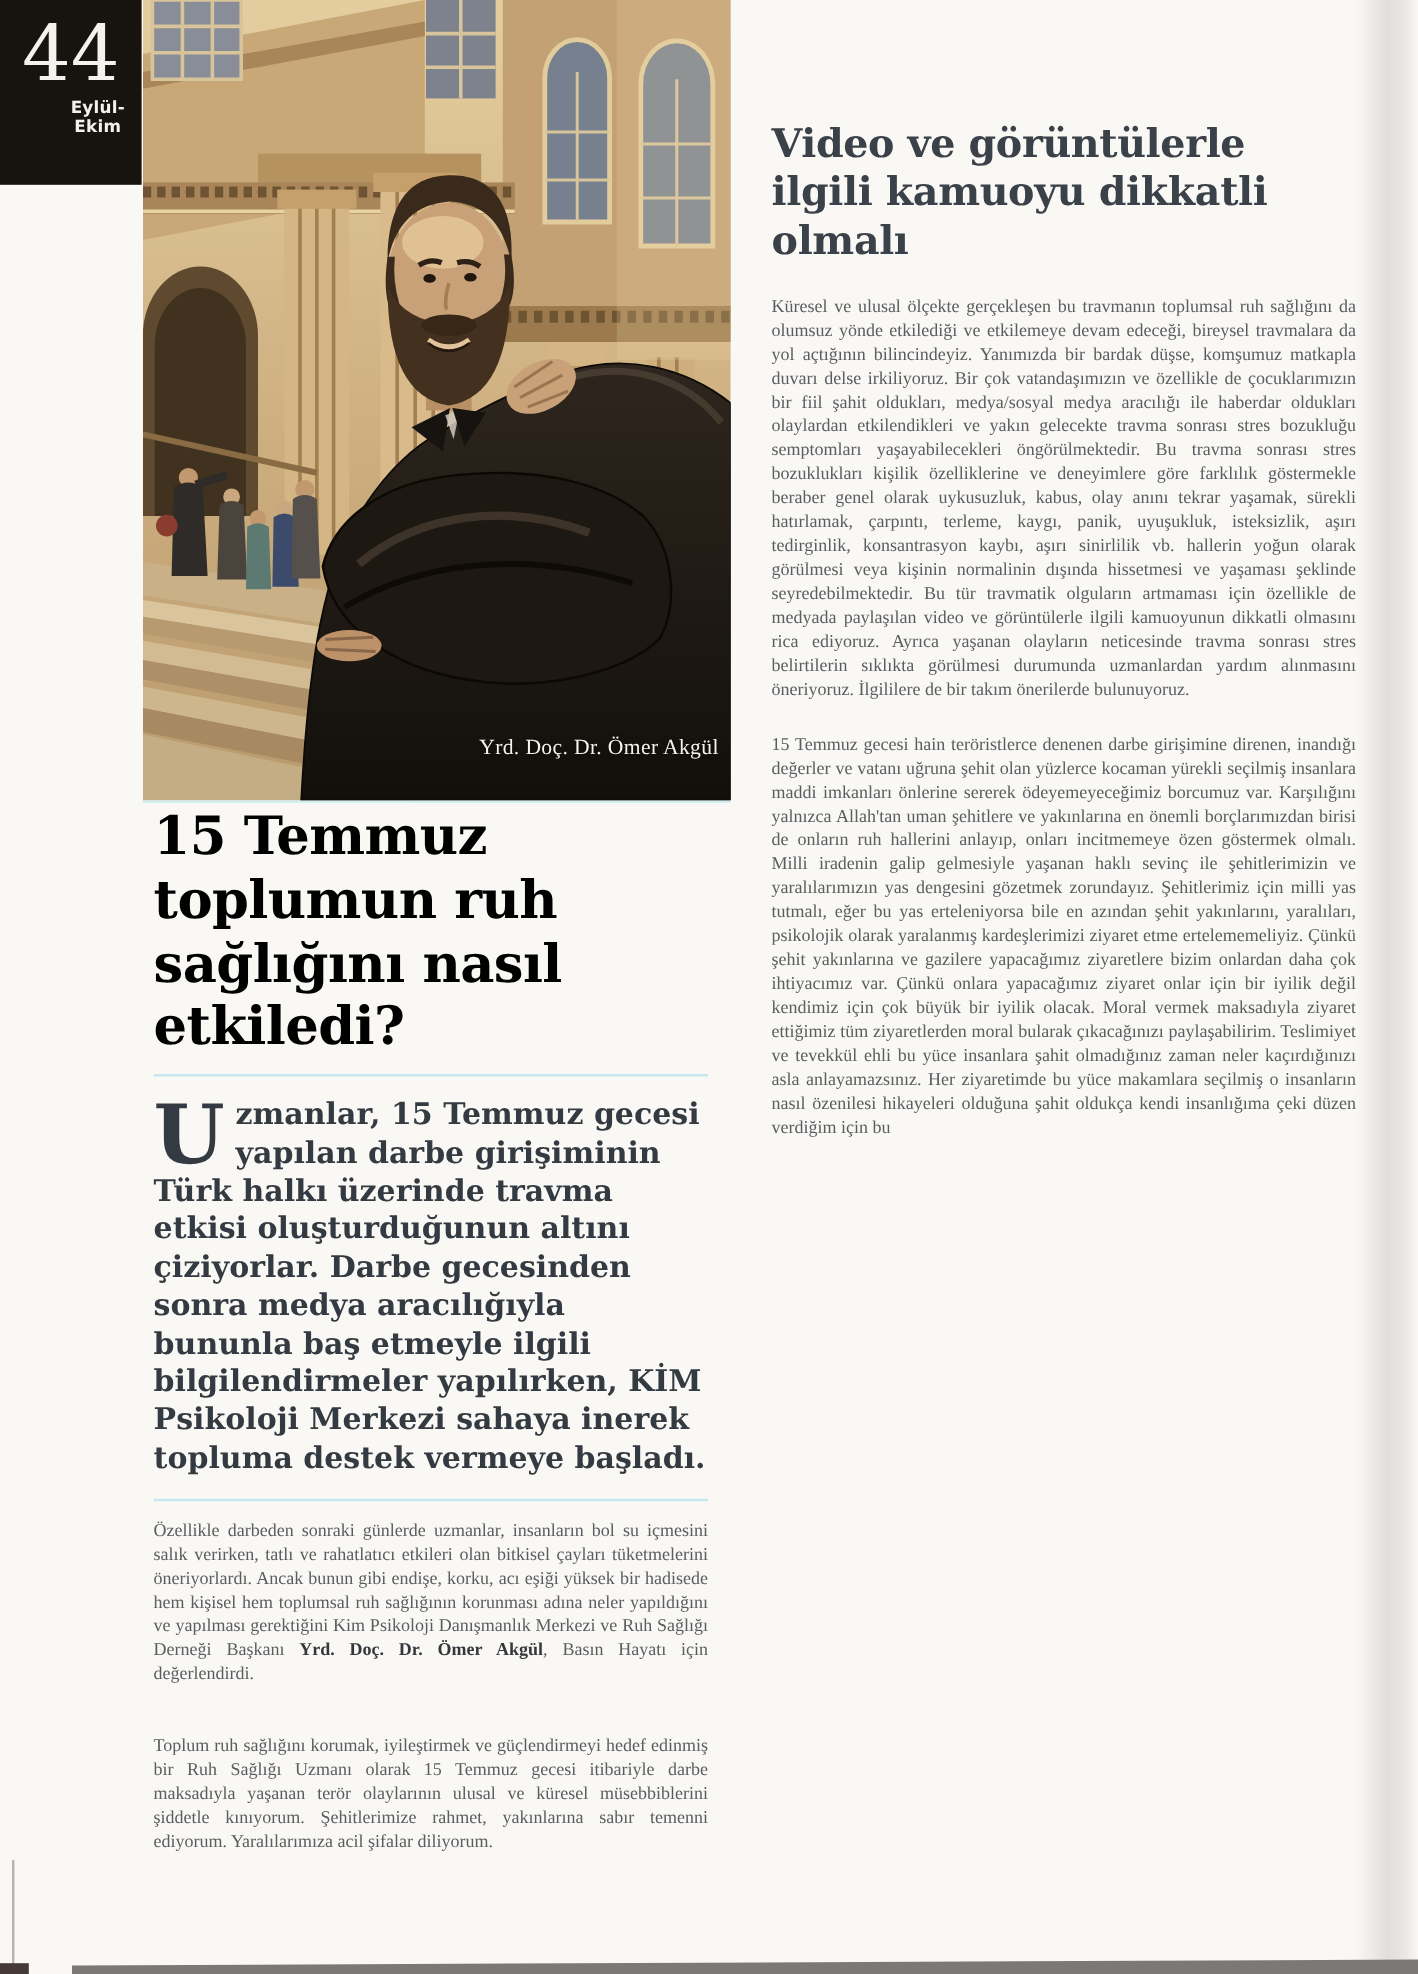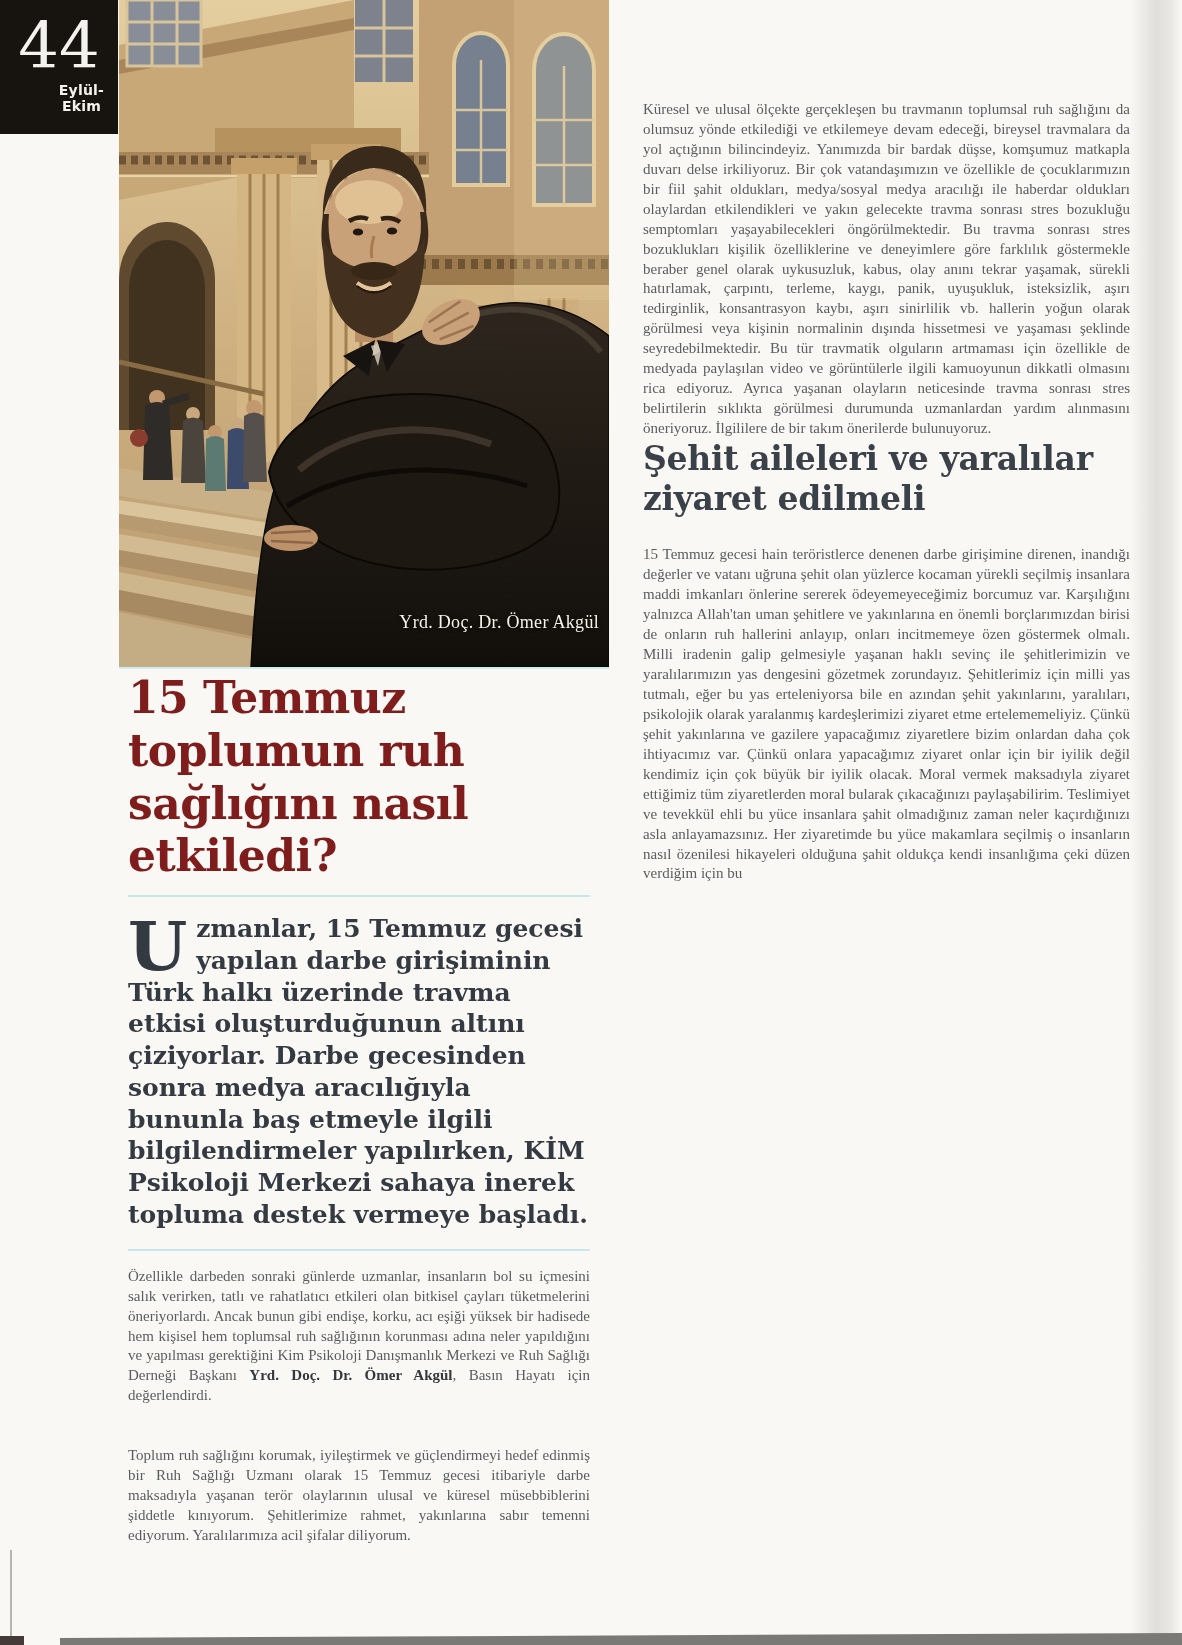--- a/index.html
+++ b/index.html
@@ -3,35 +3,35 @@
 <meta charset="utf-8">
 <style>
   html,body{margin:0;padding:0;}
   body{background:#e8e6e2;font-family:"Liberation Serif",serif;}
   .page{
     position:relative;width:1182px;height:1645px;margin:0 auto;overflow:hidden;
     background:linear-gradient(90deg,#fbfaf6 0%,#f9f7f3 70%,#f3f1ec 88%,#efedе8 100%);
     background-color:#faf8f4;
   }
   
-  .issue-box{position:absolute;left:0;top:0;width:118px;height:134px;background:#17130e;color:#f4f2ee;text-align:center;}
+  .issue-box{position:absolute;left:0;top:0;width:118px;height:154px;background:#17130e;color:#f4f2ee;text-align:center;}
   .issue-number{font-family:"DejaVu Serif",serif;font-size:64px;line-height:1;margin-top:14px;font-weight:400;}
   .issue-period{font-family:"DejaVu Sans",sans-serif;font-size:14px;font-weight:bold;margin-top:4px;letter-spacing:.2px;padding-left:45px;}
   
   .photo{position:absolute;left:119px;top:0;width:490px;height:667px;margin:0;border-bottom:2px solid #cdeef2;overflow:hidden;}
   .photo svg{display:block;}
   .photo-caption{
     position:absolute;right:10px;top:612px;color:#f6f2e9;font-family:"Liberation Serif",serif;
     font-size:18px;letter-spacing:.3px;text-shadow:0 1px 4px rgba(0,0,0,.65);
   }
   
   .col-left{position:absolute;left:128px;top:672px;width:462px;}
   .col-right{position:absolute;left:643px;top:100px;width:487px;}
   h1.headline{
-    font-family:"DejaVu Serif",serif;font-weight:bold;color:#7f1d1d;
+    font-family:"DejaVu Serif",serif;font-weight:bold;color:#000000;
     font-size:44px;line-height:1.2;letter-spacing:-0.5px;margin:0 0 12px 0;
   }
   .rule{height:2px;background:#c6e7eb;margin:0 0 16px 0;}
   .lead{
     font-family:"DejaVu Serif",serif;font-weight:bold;color:#343a42;
     font-size:25px;line-height:1.27;margin:0 0 18px 0;text-align:left;
   }
   .dropcap{float:left;font-size:68px;line-height:.82;padding:6px 9px 0 0;color:#343a42;}
   p.body{
     font-size:15px;line-height:1.33;color:#595c60;text-align:justify;margin:0;
@@ -198,22 +198,22 @@
   <div class="col-left">
     <h1 class="headline">15 Temmuz toplumun ruh sağlığını nasıl etkiledi?</h1>
     <div class="rule"></div>
     <p class="lead"><span class="dropcap">U</span><span>zmanlar, 15 Temmuz gecesi yapılan darbe girişiminin Türk halkı üzerinde travma etkisi oluşturduğunun altını çiziyorlar. Darbe gecesinden sonra medya aracılığıyla bununla baş etmeyle ilgili bilgilendirmeler yapılırken, KİM Psikoloji Merkezi sahaya inerek topluma destek vermeye başladı.</span></p>
     <div class="rule"></div>
     <p class="body"><span>Özellikle darbeden sonraki günlerde uzmanlar, insanların bol su içmesini salık verirken, tatlı ve rahatlatıcı etkileri olan bitkisel çayları tüketmelerini öneriyorlardı. Ancak bunun gibi endişe, korku, acı eşiği yüksek bir hadisede hem kişisel hem toplumsal ruh sağlığının korunması adına neler yapıldığını ve yapılması gerektiğini Kim Psikoloji Danışmanlık Merkezi ve Ruh Sağlığı Derneği Başkanı </span><strong>Yrd. Doç. Dr. Ömer Akgül</strong><span>, Basın Hayatı için değerlendirdi.</span></p>
     <p class="body">Toplum ruh sağlığını korumak, iyileştirmek ve güçlendirmeyi hedef edinmiş bir Ruh Sağlığı Uzmanı olarak 15 Temmuz gecesi itibariyle darbe maksadıyla yaşanan terör olaylarının ulusal ve küresel müsebbiblerini şiddetle kınıyorum. Şehitlerimize rahmet, yakınlarına sabır temenni ediyorum. Yaralılarımıza acil şifalar diliyorum.</p>
   </div>
 
   <div class="col-right">
+    <h2 class="section-heading">Video ve görüntülerle ilgili kamuoyu dikkatli olmalı</h2>
     <p class="body body-after-heading">Küresel ve ulusal ölçekte gerçekleşen bu travmanın toplumsal ruh sağlığını da olumsuz yönde etkilediği ve etkilemeye devam edeceği, bireysel travmalara da yol açtığının bilincindeyiz. Yanımızda bir bardak düşse, komşumuz matkapla duvarı delse irkiliyoruz. Bir çok vatandaşımızın ve özellikle de çocuklarımızın bir fiil şahit oldukları, medya/sosyal medya aracılığı ile haberdar oldukları olaylardan etkilendikleri ve yakın gelecekte travma sonrası stres bozukluğu semptomları yaşayabilecekleri öngörülmektedir. Bu travma sonrası stres bozuklukları kişilik özelliklerine ve deneyimlere göre farklılık göstermekle beraber genel olarak uykusuzluk, kabus, olay anını tekrar yaşamak, sürekli hatırlamak, çarpıntı, terleme, kaygı, panik, uyuşukluk, isteksizlik, aşırı tedirginlik, konsantrasyon kaybı, aşırı sinirlilik vb. hallerin yoğun olarak görülmesi veya kişinin normalinin dışında hissetmesi ve yaşaması şeklinde seyredebilmektedir. Bu tür travmatik olguların artmaması için özellikle de medyada paylaşılan video ve görüntülerle ilgili kamuoyunun dikkatli olmasını rica ediyoruz. Ayrıca yaşanan olayların neticesinde travma sonrası stres belirtilerin sıklıkta görülmesi durumunda uzmanlardan yardım alınmasını öneriyoruz. İlgililere de bir takım önerilerde bulunuyoruz.</p>
-    <h2 class="section-heading gap-before-heading">Şehit aileleri ve yaralılar ziyaret edilmeli</h2>
     <p class="body section-body-2">15 Temmuz gecesi hain teröristlerce denenen darbe girişimine direnen, inandığı değerler ve vatanı uğruna şehit olan yüzlerce kocaman yürekli seçilmiş insanlara maddi imkanları önlerine sererek ödeyemeyeceğimiz borcumuz var. Karşılığını yalnızca Allah'tan uman şehitlere ve yakınlarına en önemli borçlarımızdan birisi de onların ruh hallerini anlayıp, onları incitmemeye özen göstermek olmalı. Milli iradenin galip gelmesiyle yaşanan haklı sevinç ile şehitlerimizin ve yaralılarımızın yas dengesini gözetmek zorundayız. Şehitlerimiz için milli yas tutmalı, eğer bu yas erteleniyorsa bile en azından şehit yakınlarını, yaralıları, psikolojik olarak yaralanmış kardeşlerimizi ziyaret etme ertelememeliyiz. Çünkü şehit yakınlarına ve gazilere yapacağımız ziyaretlere bizim onlardan daha çok ihtiyacımız var. Çünkü onlara yapacağımız ziyaret onlar için bir iyilik değil kendimiz için çok büyük bir iyilik olacak. Moral vermek maksadıyla ziyaret ettiğimiz tüm ziyaretlerden moral bularak çıkacağınızı paylaşabilirim. Teslimiyet ve tevekkül ehli bu yüce insanlara şahit olmadığınız zaman neler kaçırdığınızı asla anlayamazsınız. Her ziyaretimde bu yüce makamlara seçilmiş o insanların nasıl özenilesi hikayeleri olduğuna şahit oldukça kendi insanlığıma çeki düzen verdiğim için bu</p>
   </div>
 
   <div class="edge-shade"></div>
   <div class="left-scan-line"></div>
   <div class="corner-chip"></div>
   <div class="bottom-bar"></div>
 
 </div>
 

